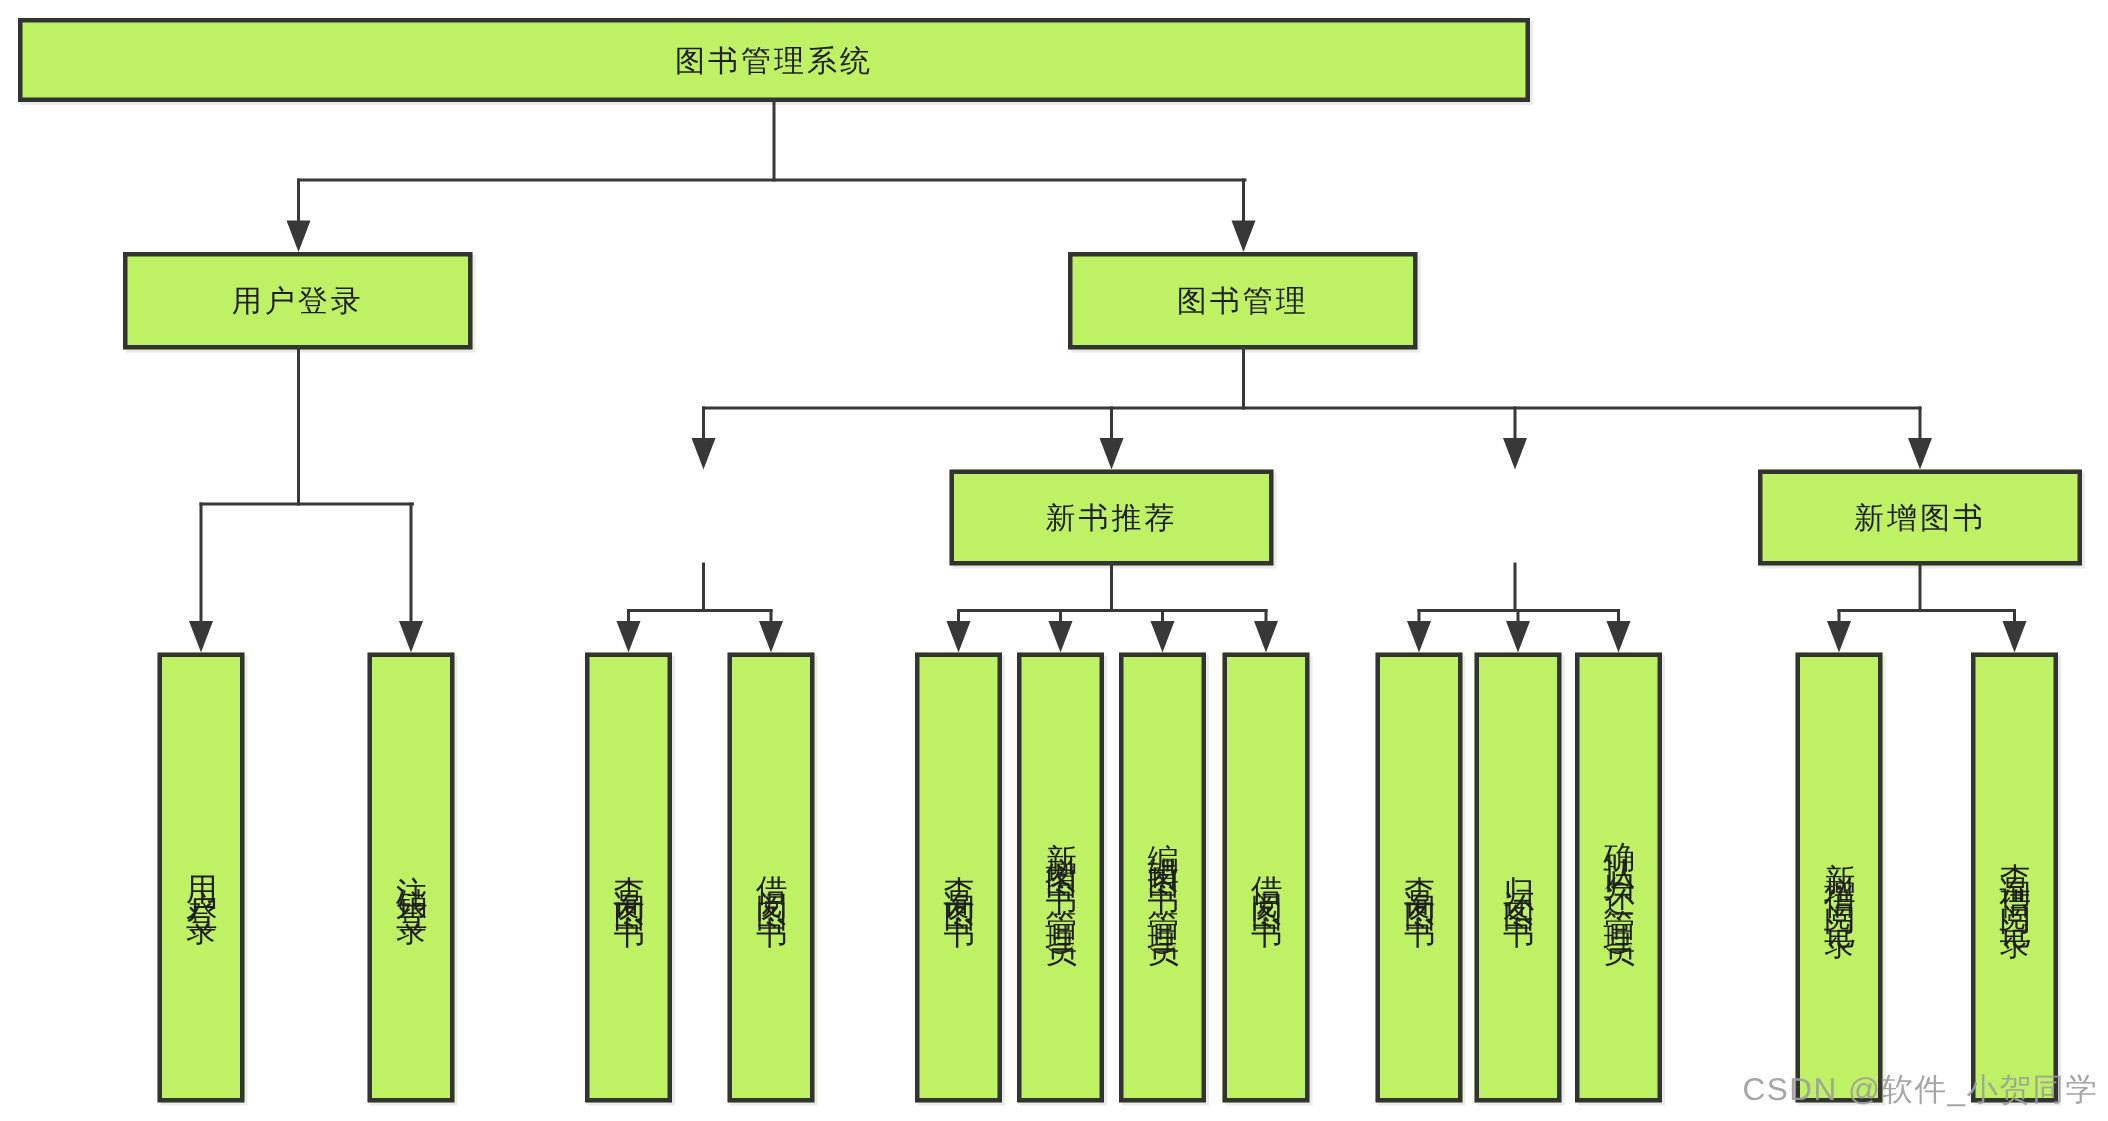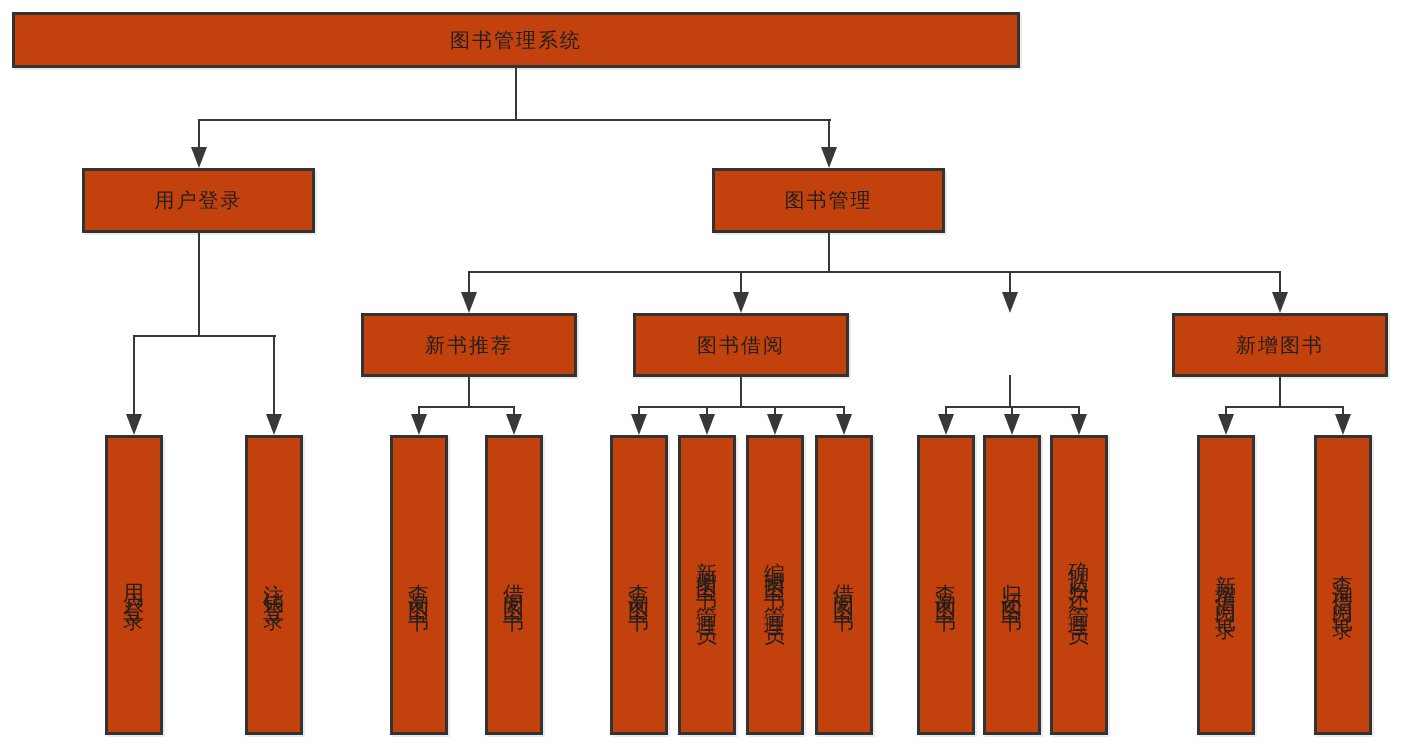--- a/index.html
+++ b/index.html
@@ -8,21 +8,21 @@
     width: 1405px;
     height: 747px;
     background: #ffffff;
     font-family: "Liberation Sans", "DejaVu Sans", sans-serif;
     color: #1f1f1f;
     overflow: hidden;
   }
   .box {
     position: absolute;
     box-sizing: border-box;
-    background: #c2410c;
+    background: #bef264;
     border: 3px solid #333333;
     display: flex;
     align-items: center;
     justify-content: center;
     font-size: 20px;
     letter-spacing: 2px;
     box-shadow: 2px 2px 0 rgba(0,0,0,0.08);
   }
   .root   { left: 12px;  top: 12px;  width: 1008px; height: 56px; }
   .lvl2   { top: 168px; width: 233px; height: 65px; }
@@ -90,25 +90,22 @@
   <div class="hline" style="left:468px; top:271px; width:813px;"></div>
   <div class="vline" style="left:468px; top:271px; height:23px;"></div>
   <div class="vline" style="left:740px; top:271px; height:23px;"></div>
   <div class="vline" style="left:1009px; top:271px; height:23px;"></div>
   <div class="vline" style="left:1279px; top:271px; height:23px;"></div>
   <div class="arrow" style="left:461px; top:292px;"></div>
   <div class="arrow" style="left:733px; top:292px;"></div>
   <div class="arrow" style="left:1002px; top:292px;"></div>
   <div class="arrow" style="left:1272px; top:292px;"></div>
 
-  <div class="box lvl3" style="left:361px;">
+  <div class="box lvl3" style="left:633px;">
     <span>新书推荐</span>
-  </div>
-  <div class="box lvl3" style="left:633px;">
-    <span>图书借阅</span>
   </div>
   <div class="box lvl3" style="left:1172px;">
     <span>新增图书</span>
   </div>
 
   <div class="vline" style="left:468px; top:375px; height:33px;"></div>
   <div class="hline" style="left:418px; top:406px; width:97px;"></div>
   <div class="vline" style="left:418px; top:406px; height:10px;"></div>
   <div class="vline" style="left:513px; top:406px; height:10px;"></div>
   <div class="arrow" style="left:411px; top:414px;"></div>
@@ -178,14 +175,15 @@
     <span class="vtext">确认归还（管理员）</span>
   </div>
 
   <div class="box leaf" style="left:1197px;">
     <span class="vtext">新增借阅记录</span>
   </div>
   <div class="box leaf" style="left:1314px;">
     <span class="vtext">查询借阅记录</span>
   </div>
 
+  <div class="watermark">CSDN @软件_小贺同学</div>
 
 </div>
 
 </body></html>

